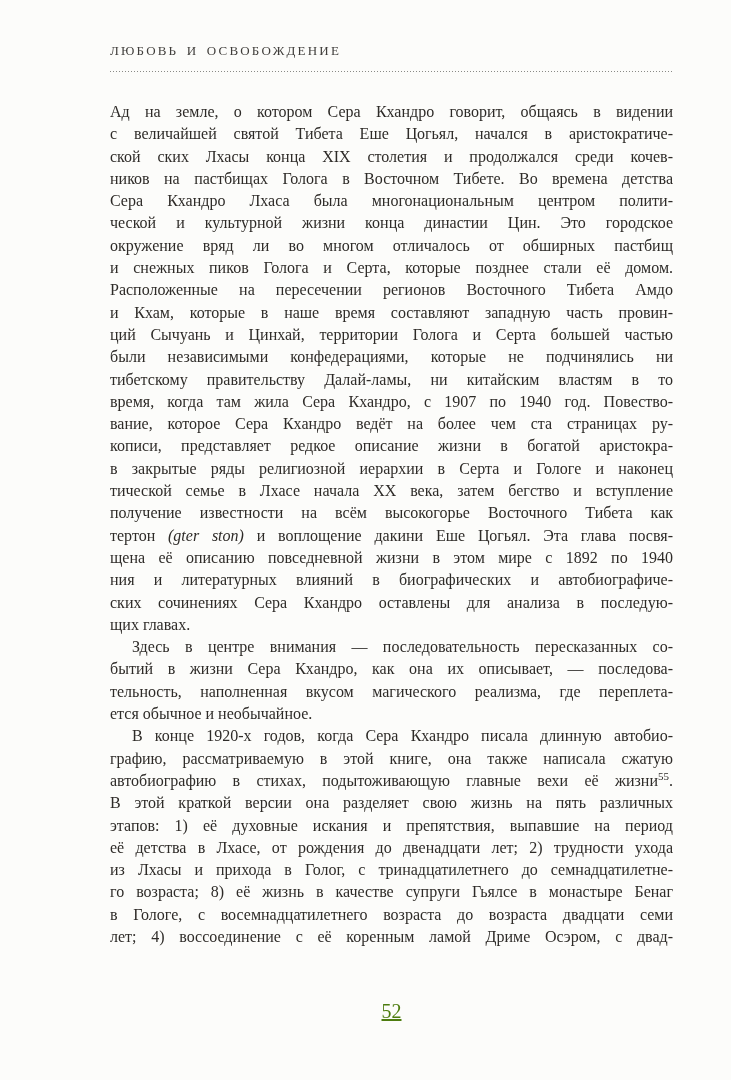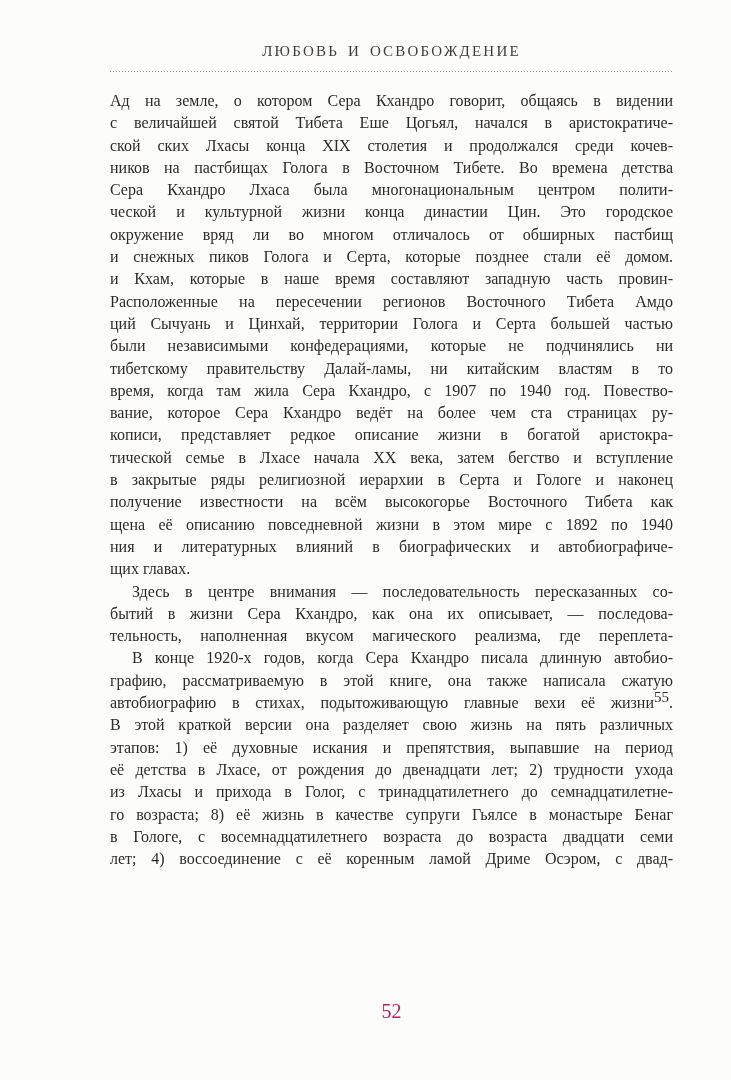--- a/index.html
+++ b/index.html
@@ -17,104 +17,107 @@
     font-family: "Liberation Serif", "DejaVu Serif", serif;
     color: #2e2b28;
   }
   .content {
     position: absolute;
     left: 110px;
     top: 44px;
     width: 563px;
   }
   .running-header {
-    text-align: center;
-    font-size: 15px;
+    font-size: 13px;
     line-height: 14px;
     letter-spacing: 2.2px;
     word-spacing: 3px;
     color: #3f3d3a;
   }
   .dotted-rule {
     height: 2px;
     margin-top: 12px;
     background-image: repeating-linear-gradient(90deg, #8a8a86 0px, #8a8a86 1px, transparent 1px, transparent 3px);
     background-position: 0 50%;
     background-size: 100% 1px;
     background-repeat: no-repeat;
   }
   .text-block {
-    margin-top: 18px;
+    margin-top: 29px;
     font-size: 16px;
   }
   .line {
     height: 22.3px;
     line-height: 22.3px;
     text-align: justify;
     text-align-last: justify;
     white-space: normal;
     overflow: visible;
   }
   .line.para-end {
     text-align-last: left;
   }
   .line.indent {
     text-indent: 22px;
   }
   .italic {
     font-style: italic;
   }
   .sup {
-    font-size: 15px;
+    font-size: 11px;
     vertical-align: super;
     line-height: 0;
   }
   .page-number {
     position: absolute;
     left: 110px;
     width: 563px;
     top: 1000px;
     text-align: center;
     font-size: 20px;
-    color: #be185d;
+    color: #4d7c0f;
+    text-decoration: underline;
   }
 </style>
 </head>
 <body>
 
 <div class="page">
   <div class="content">
     <div class="running-header">ЛЮБОВЬ И ОСВОБОЖДЕНИЕ</div>
     <div class="dotted-rule"></div>
     <div class="text-block">
         <div class="line">Ад на земле, о котором Сера Кхандро говорит, общаясь в видении</div>
         <div class="line">с величайшей святой Тибета Еше Цогьял, начался в аристократиче-</div>
         <div class="line">ской ских Лхасы конца XIX столетия и продолжался среди кочев-</div>
         <div class="line">ников на пастбищах Голога в Восточном Тибете. Во времена детства</div>
         <div class="line">Сера Кхандро Лхаса была многонациональным центром полити-</div>
         <div class="line">ческой и культурной жизни конца династии Цин. Это городское</div>
         <div class="line">окружение вряд ли во многом отличалось от обширных пастбищ</div>
         <div class="line">и снежных пиков Голога и Серта, которые позднее стали её домом.</div>
+        <div class="line">Расположенные на пересечении регионов Восточного Тибета Амдо</div>
         <div class="line">и Кхам, которые в наше время составляют западную часть провин-</div>
-        <div class="line">Расположенные на пересечении регионов Восточного Тибета Амдо</div>
         <div class="line">ций Сычуань и Цинхай, территории Голога и Серта большей частью</div>
         <div class="line">были независимыми конфедерациями, которые не подчинялись ни</div>
         <div class="line">тибетскому правительству Далай-ламы, ни китайским властям в то</div>
         <div class="line">время, когда там жила Сера Кхандро, с 1907 по 1940 год. Повество-</div>
         <div class="line">вание, которое Сера Кхандро ведёт на более чем ста страницах ру-</div>
         <div class="line">кописи, представляет редкое описание жизни в богатой аристокра-</div>
+        <div class="line">в закрытые ряды религиозной иерархии в Серта и Гологе и наконец</div>
         <div class="line">тической семье в Лхасе начала XX века, затем бегство и вступление</div>
-        <div class="line">в закрытые ряды религиозной иерархии в Серта и Гологе и наконец</div>
         <div class="line">получение известности на всём высокогорье Восточного Тибета как</div>
+        <div class="line"><span>тертон </span><span class="italic">(gter ston)</span><span> и воплощение дакини Еше Цогьял. Эта глава посвя-</span></div>
         <div class="line">щена её описанию повседневной жизни в этом мире с 1892 по 1940</div>
         <div class="line">ния и литературных влияний в биографических и автобиографиче-</div>
+        <div class="line">ских сочинениях Сера Кхандро оставлены для анализа в последую-</div>
         <div class="line para-end">щих главах.</div>
         <div class="line indent">Здесь в центре внимания — последовательность пересказанных со-</div>
         <div class="line">бытий в жизни Сера Кхандро, как она их описывает, — последова-</div>
         <div class="line">тельность, наполненная вкусом магического реализма, где переплета-</div>
+        <div class="line para-end">ется обычное и необычайное.</div>
         <div class="line indent">В конце 1920-х годов, когда Сера Кхандро писала длинную автобио-</div>
         <div class="line">графию, рассматриваемую в этой книге, она также написала сжатую</div>
         <div class="line"><span>автобиографию в стихах, подытоживающую главные вехи её жизни</span><span class="sup">55</span><span>.</span></div>
         <div class="line">В этой краткой версии она разделяет свою жизнь на пять различных</div>
         <div class="line">этапов: 1) её духовные искания и препятствия, выпавшие на период</div>
         <div class="line">её детства в Лхасе, от рождения до двенадцати лет; 2) трудности ухода</div>
         <div class="line">из Лхасы и прихода в Голог, с тринадцатилетнего до семнадцатилетне-</div>
         <div class="line">го возраста; 8) её жизнь в качестве супруги Гьялсе в монастыре Бенаг</div>
         <div class="line">в Гологе, с восемнадцатилетнего возраста до возраста двадцати семи</div>
         <div class="line">лет; 4) воссоединение с её коренным ламой Дриме Осэром, с двад-</div>

